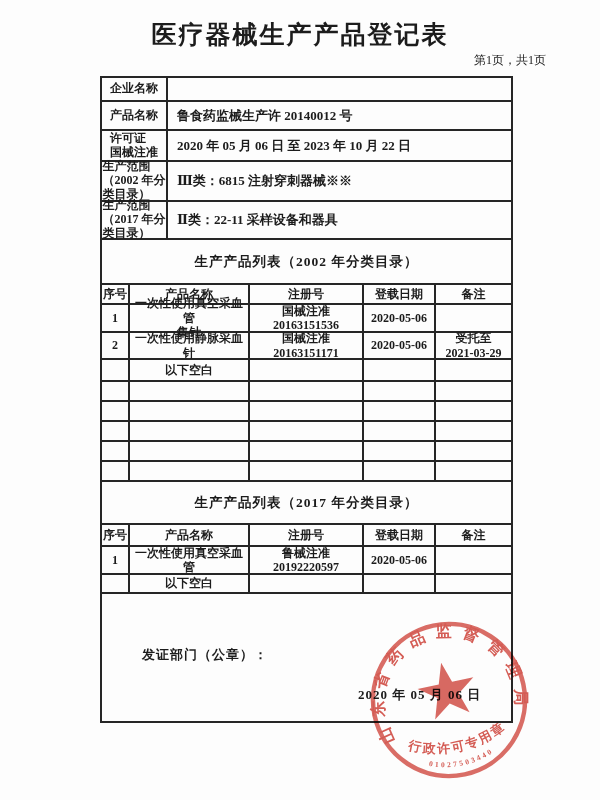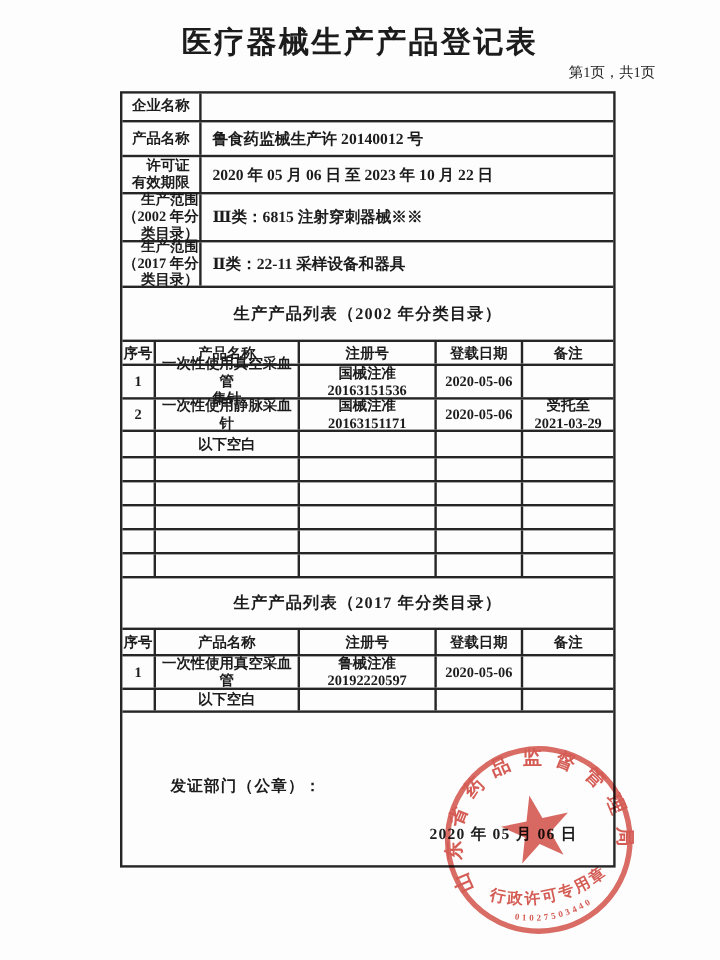--- a/index.html
+++ b/index.html
@@ -24,21 +24,21 @@
     border:2px solid #262626;
     display:flex; flex-direction:column;
     background:transparent;
   }
   .row { display:flex; border-bottom:2px solid #262626; }
   .row:last-child { border-bottom:none; }
   .cell { white-space:pre-line; font-weight:bold; }
   .ilabel {
     width:66px; border-right:2px solid #262626;
     display:flex; align-items:center; justify-content:center;
-    text-align:right; font-size:12px; line-height:1.15;
+    text-align:left; font-size:12px; line-height:1.15;
   }
   .ivalue {
     flex:1; display:flex; align-items:center;
     padding-left:9px; font-size:13px;
   }
   .h26{height:24px}.h31{height:29px}.h33{height:31px}.h42{height:40px}.h40{height:38px}
   .section-title {
     height:43px; display:flex; align-items:center; justify-content:center;
     font-size:13.5px; font-weight:bold; letter-spacing:1px;
   }
@@ -84,21 +84,21 @@
 
   <div class="row h26">
     <div class="cell ilabel">企业名称</div>
   </div>
   <div class="row h31">
     <div class="cell ilabel">产品名称</div>
     <div class="cell ivalue">鲁食药监械生产许 20140012 号</div>
   </div>
   <div class="row h33">
     <div class="cell ilabel">许可证
-有效期限</div>
+国械注准</div>
     <div class="cell ivalue">2020 年 05 月 06 日  至 2023 年 10 月 22 日</div>
   </div>
   <div class="row h42">
     <div class="cell ilabel">生产范围
 （2002 年分
 类目录）</div>
     <div class="cell ivalue">Ⅲ类：6815 注射穿刺器械※※</div>
   </div>
   <div class="row h40">
     <div class="cell ilabel">生产范围

